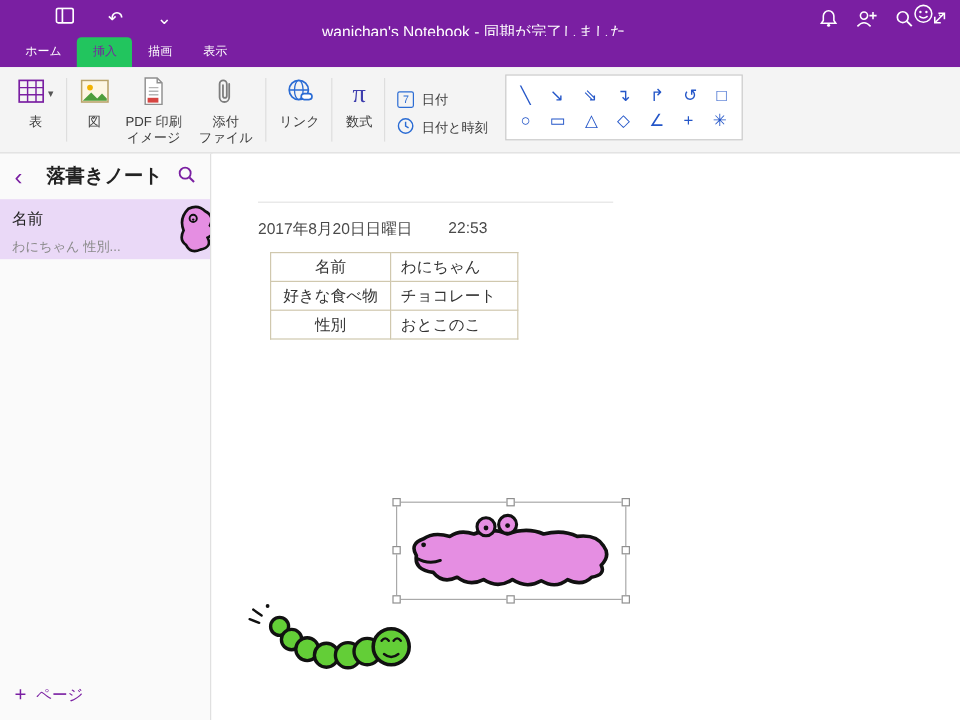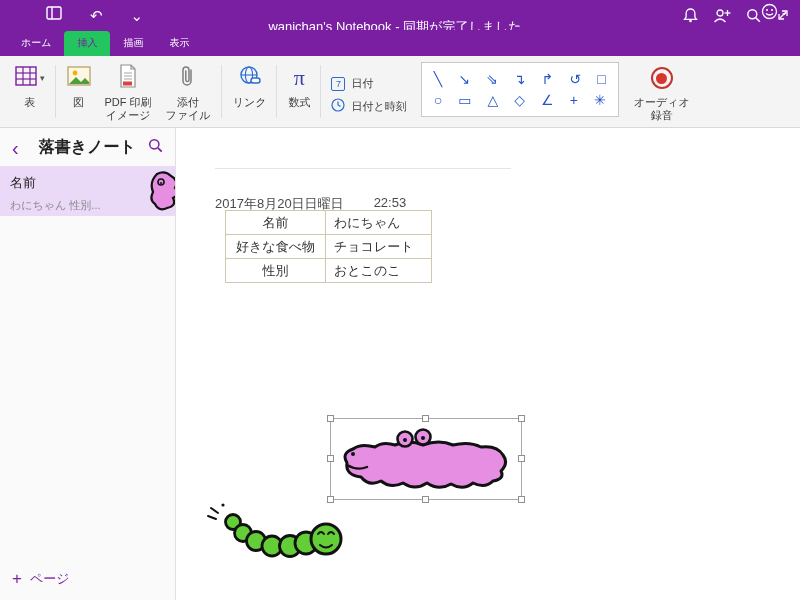--- a/index.html
+++ b/index.html
@@ -47,21 +47,21 @@
   .sb-title{flex:1;margin-left:20px;font-size:16px;font-weight:700;color:#222;}
   .page-item{position:relative;height:50px;background:#ead9f7;overflow:hidden;padding:8px 10px;box-sizing:border-box;}
   .pi-title{font-size:13px;color:#222;}
   .pi-sub{font-size:11px;color:#8a8a8a;margin-top:6px;white-space:nowrap;overflow:hidden;}
   .pi-thumb{position:absolute;right:-4px;top:4px;}
   .add-page{position:absolute;left:12px;bottom:12px;display:flex;align-items:center;gap:8px;color:#7a1fa2;font-size:13px;}
   .add-page .plus{font-size:17px;line-height:14px;}
 
   
   .page{position:absolute;top:128px;left:177px;right:0;bottom:0;background:#fff;}
-  .date-block{position:absolute;left:38px;top:40px;width:296px;border-top:1px solid #e4e4e4;padding-top:26px;
+  .date-block{position:absolute;left:38px;top:40px;width:296px;border-top:1px solid #e4e4e4;padding-top:13px;
               display:flex;gap:30px;font-size:13px;color:#4a4a4a;}
   .note-table{position:absolute;left:48px;top:82px;border-collapse:collapse;font-size:13px;color:#333;}
   .note-table td{border:1px solid #d0c8ae;height:24px;box-sizing:border-box;}
   .note-table td.c1{width:100px;text-align:center;}
   .note-table td.c2{width:106px;padding:0 8px;}
 
   .sel-box{position:absolute;left:153px;top:290px;width:190px;height:80px;border:1px solid #a9a9a9;}
   .hdl{position:absolute;width:7px;height:7px;background:#fff;border:1px solid #8f8f8f;box-sizing:border-box;}
   .h-nw{left:-4px;top:-4px}.h-n{left:50%;margin-left:-4px;top:-4px}.h-ne{right:-4px;top:-4px}
   .h-w{left:-4px;top:50%;margin-top:-4px}.h-e{right:-4px;top:50%;margin-top:-4px}
@@ -248,28 +248,20 @@
       <span>○</span>
       <span>▭</span>
       <span>△</span>
       <span>◇</span>
       <span>∠</span>
       <span>+</span>
       <span>✳</span>
     </div>
   </div>
 
-  <div class="rgroup">
-    <div class="ricon">
-        <span class="rec">
-          <i></i>
-        </span>
-      </div>
-    <div class="rlabel"><span>オーディオ</span><br><span>録音</span></div>
-  </div>
 </div>
 
 <div class="sidebar">
   <div class="sb-header">
     <span class="sb-back">‹</span>
     <span class="sb-title">落書きノート</span>
     <span>
       <svg width="15" height="15" viewBox="0 0 15 15">
           <circle cx="6.3" cy="6.3" r="4.6" fill="none" stroke="#7a1fa2" stroke-width="1.5"></circle>
           <line x1="9.9" y1="9.9" x2="13.7" y2="13.7" stroke="#7a1fa2" stroke-width="1.7"></line>

